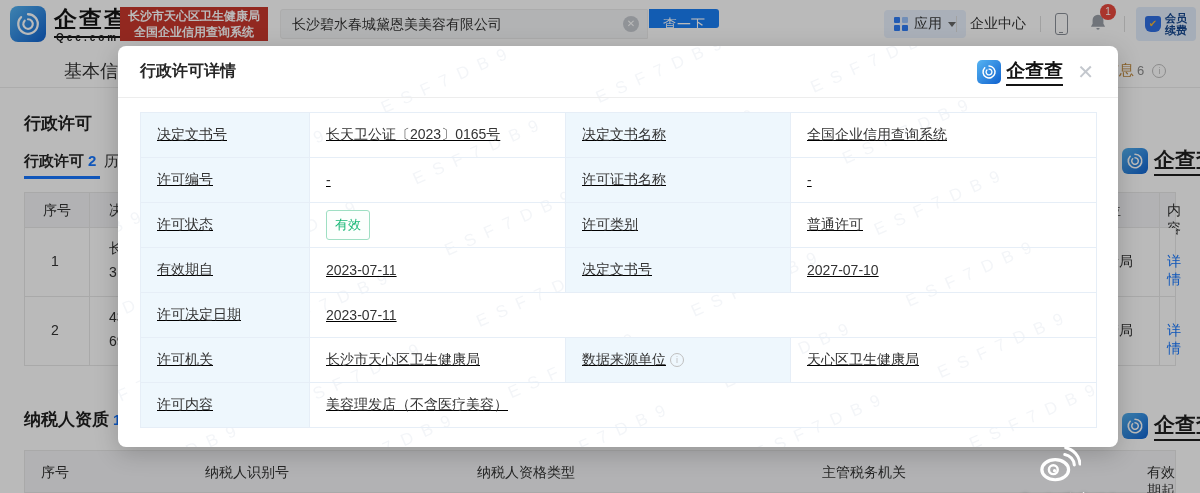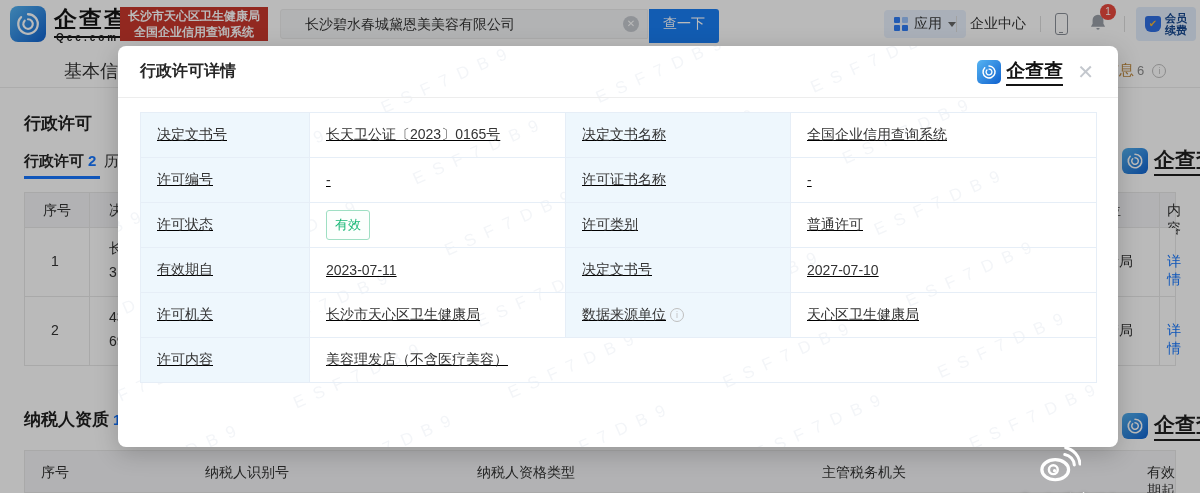--- a/index.html
+++ b/index.html
@@ -12,25 +12,25 @@
   
   .hdr { position:absolute; left:0; top:0; width:1200px; height:48px; background:#fff; }
   .logo-sq { position:absolute; left:10px; top:6px; width:36px; height:36px; border-radius:8px;
              background:linear-gradient(135deg,#56b4f2,#1062cf); display:flex; align-items:center; justify-content:center; }
   .brand-cn { position:absolute; left:54px; top:4px; font-size:23px; font-weight:700; color:#141414; letter-spacing:2px; border-bottom:2px solid #141414; padding-bottom:1px; }
   .brand-en { position:absolute; left:56px; top:32px; font-size:10px; font-weight:700; color:#222; letter-spacing:3px; }
   .slogan { position:absolute; left:120px; top:7px; width:148px; height:34px; background:#c8372c; color:#fff;
             font-size:12px; font-weight:700; text-align:center; line-height:16px; padding-top:1px; }
   .search-wrap { position:absolute; left:280px; top:9px; height:30px; }
   .search-input { position:absolute; left:0; top:0; width:368px; height:30px; background:#f5f6f7; border:1px solid #ececec;
-                  border-radius:3px 0 0 3px; font-size:14px; color:#333; line-height:28px; padding-left:24px; white-space:nowrap; overflow:hidden; }
+                  border-radius:3px 0 0 3px; font-size:14px; color:#333; line-height:28px; padding-left:11px; white-space:nowrap; overflow:hidden; }
   .clear-ic { position:absolute; left:343px; top:7px; width:16px; height:16px; border-radius:50%; background:#c6cad0; color:#fff;
               font-size:10px; line-height:16px; text-align:center; }
-  .go-btn { position:absolute; left:369px; top:0; width:70px; height:34px; background:#1a7ef5; color:#fff; font-size:14px;
-            border:none; border-radius:0 3px 3px 0; text-align:center; line-height:30px;font-family:Liberation Serif, serif; }
+  .go-btn { position:absolute; left:369px; top:0; width:70px; height:19px; background:#1a7ef5; color:#fff; font-size:14px;
+            border:none; border-radius:0 3px 3px 0; text-align:center; line-height:30px; }
   .apps-pill { position:absolute; left:884px; top:10px; height:28px; background:#e9f2fe; border-radius:4px;
                display:flex; align-items:center; padding:0 10px; gap:6px; font-size:14px; color:#333; }
   .grid-ic { width:14px; height:14px; position:relative; }
   .grid-ic i { position:absolute; width:6px; height:6px; background:#2f7df6; border-radius:1px; }
   .grid-ic i:nth-child(1){left:0;top:0;} .grid-ic i:nth-child(2){right:0;top:0;background:#9cc3fb;}
   .grid-ic i:nth-child(3){left:0;bottom:0;} .grid-ic i:nth-child(4){right:0;bottom:0;}
   .caret { width:0; height:0; border-left:4px solid transparent; border-right:4px solid transparent; border-top:5px solid #666; }
   .vdiv { position:absolute; top:16px; width:1px; height:16px; background:#ddd; }
   .nav-txt { position:absolute; top:15px; font-size:14px; color:#333; }
   .phone-ic { position:absolute; left:1055px; top:13px; width:13px; height:22px; border:1.5px solid #8b9099; border-radius:3px; }
@@ -280,20 +280,24 @@
       <td class="lbl">许可类别</td>
       <td>普通许可</td>
     </tr>
     <tr>
       <td class="lbl">有效期自</td>
       <td>2023-07-11</td>
       <td class="lbl">决定文书号</td>
       <td>2027-07-10</td>
     </tr>
     <tr>
+      <td class="lbl">许可决定日期</td>
+      <td colspan="3">2023-07-11</td>
+    </tr>
+    <tr>
       <td class="lbl">许可机关</td>
       <td>长沙市天心区卫生健康局</td>
       <td class="lbl">
         <span>数据来源单位</span><span class="info-ic">i</span>
       </td>
       <td>天心区卫生健康局</td>
     </tr>
     <tr>
       <td class="lbl">许可内容</td>
       <td colspan="3">美容理发店（不含医疗美容）</td>

